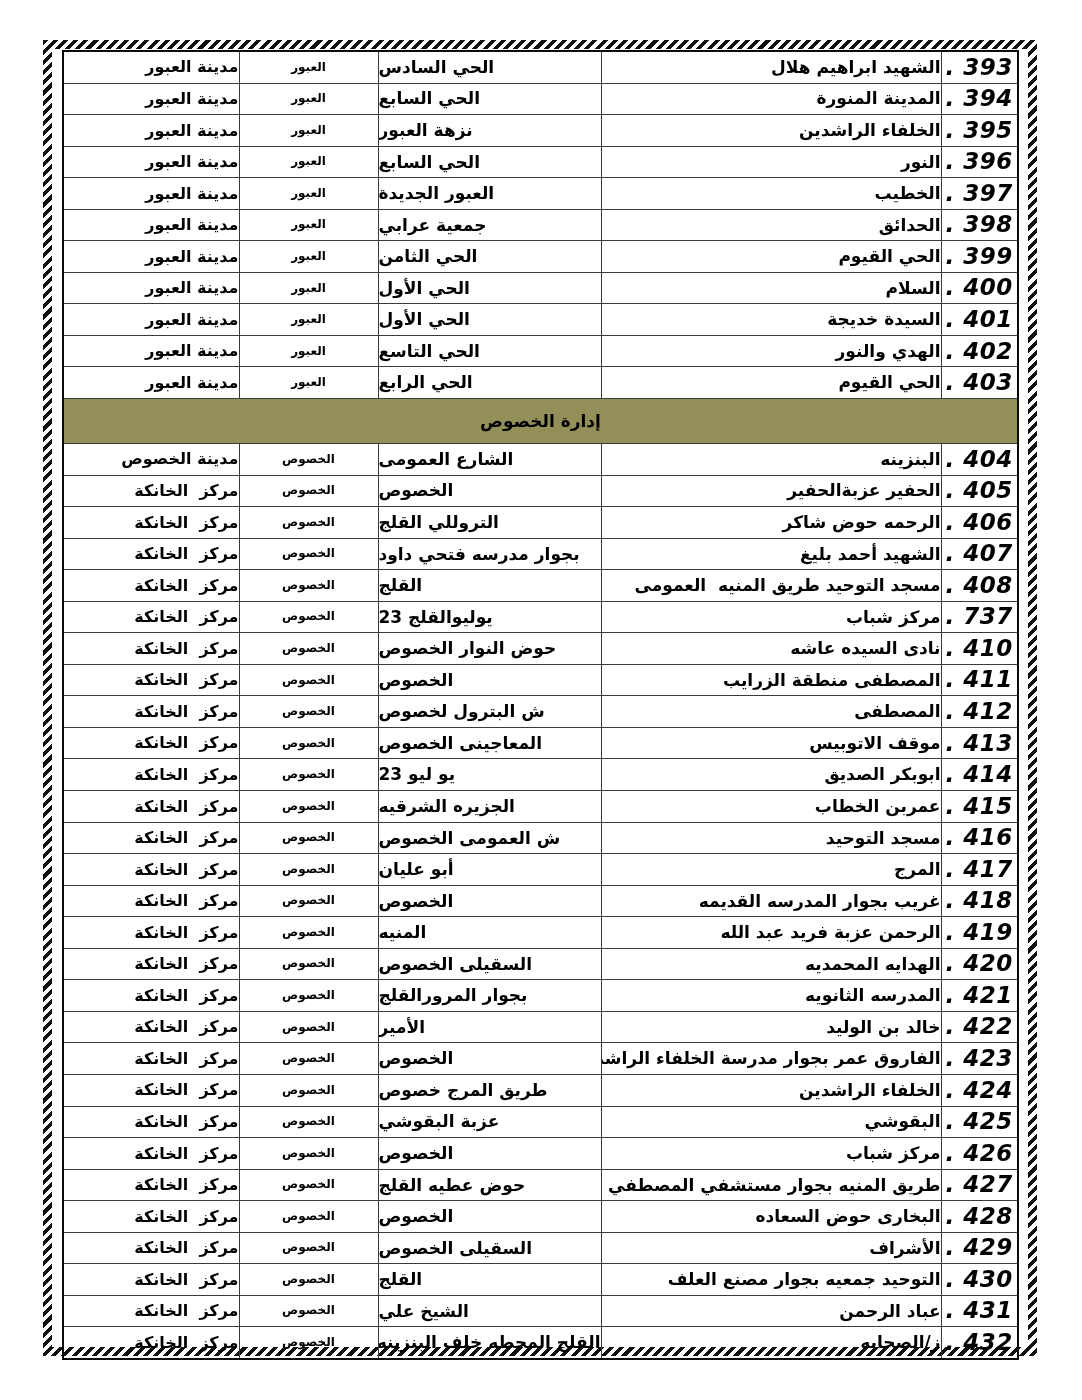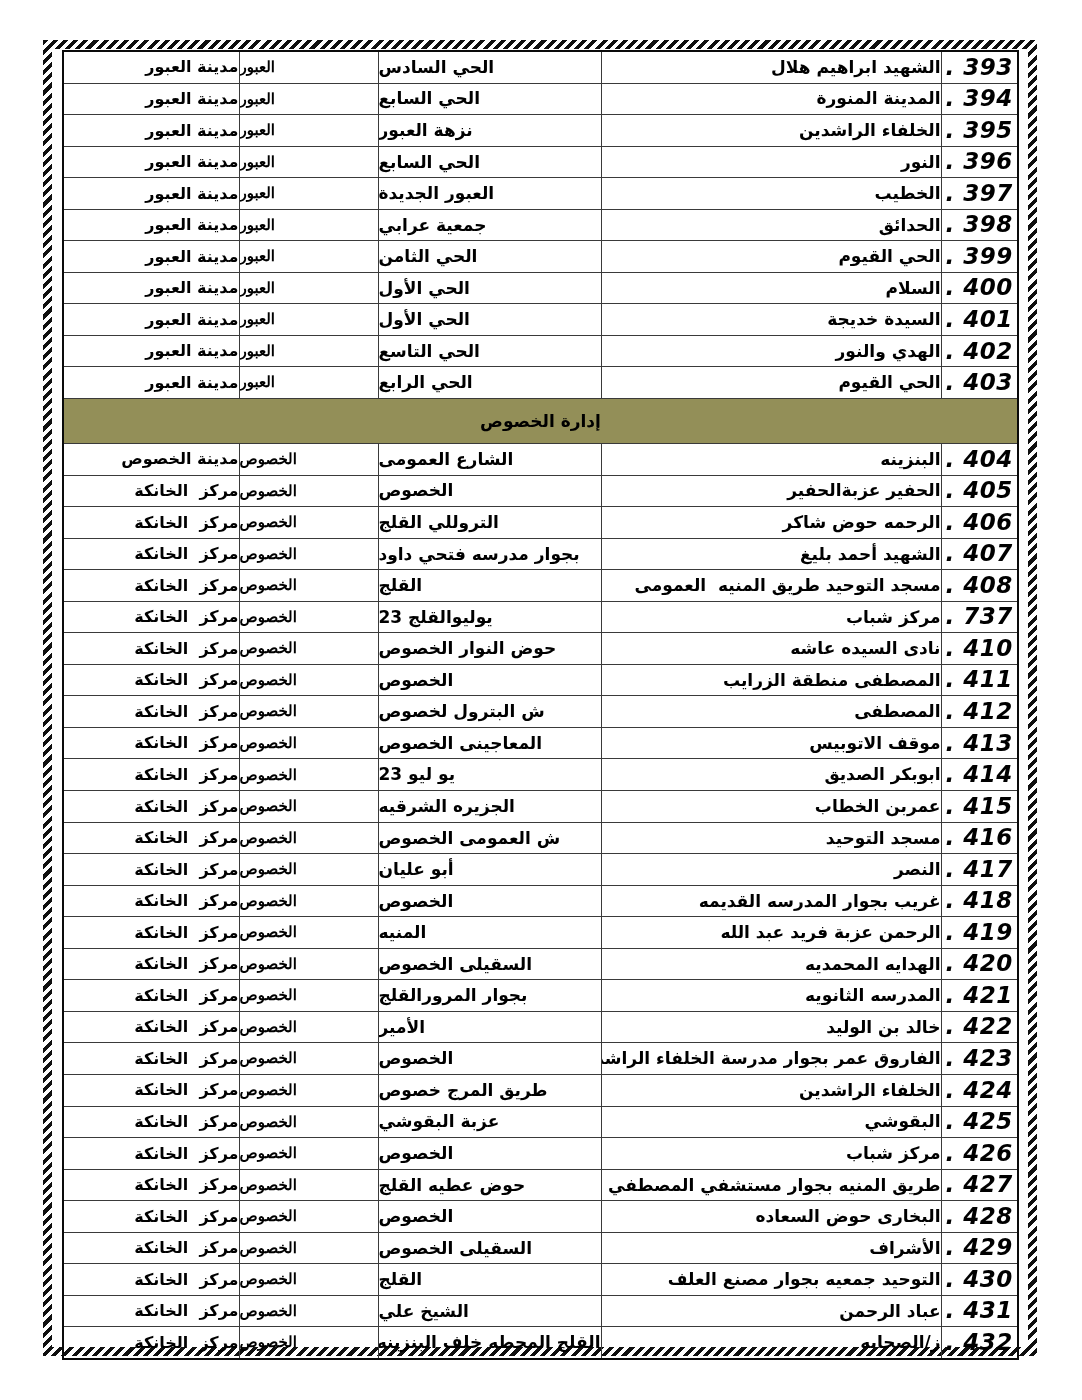--- a/index.html
+++ b/index.html
@@ -49,21 +49,21 @@
   }
   td.col-num {
     direction: ltr;
     text-align: center;
     font-size: 23px;
     letter-spacing: 0.5px;
     font-style: italic;
   }
   td.col-name   { text-align: right; padding-right: 9px;  font-size: 17px; }
   td.col-street { text-align: left; padding-right: 9px;  font-size: 17px; }
-  td.col-district { text-align: left; padding-right: 6px; font-size: 15px; font-family: Liberation Serif, serif; }
+  td.col-district { text-align: center; padding-right: 6px; font-size: 12px; }
   td.col-city   { text-align: right; padding-right: 6px;  font-size: 16px; margin-top: 8px; }
   tr.section-row td {
     background: var(--section-header-bg, #938f58);
     text-align: center;
     font-size: 17px;
     height: 20px;
     padding: 12px;
   }
 </style>
 </head>
@@ -246,21 +246,21 @@
           </tr>
           <tr>
             <td class="col-num">. 416</td>
             <td class="col-name">مسجد التوحيد</td>
             <td class="col-street">ش العمومى الخصوص</td>
             <td class="col-district">الخصوص</td>
             <td class="col-city">مركز  الخانكة</td>
           </tr>
           <tr>
             <td class="col-num">. 417</td>
-            <td class="col-name">النصر</td>
+            <td class="col-name">المرج</td>
             <td class="col-street">أبو عليان</td>
             <td class="col-district">الخصوص</td>
             <td class="col-city">مركز  الخانكة</td>
           </tr>
           <tr>
             <td class="col-num">. 418</td>
             <td class="col-name">غريب بجوار المدرسه القديمه</td>
             <td class="col-street">الخصوص</td>
             <td class="col-district">الخصوص</td>
             <td class="col-city">مركز  الخانكة</td>

